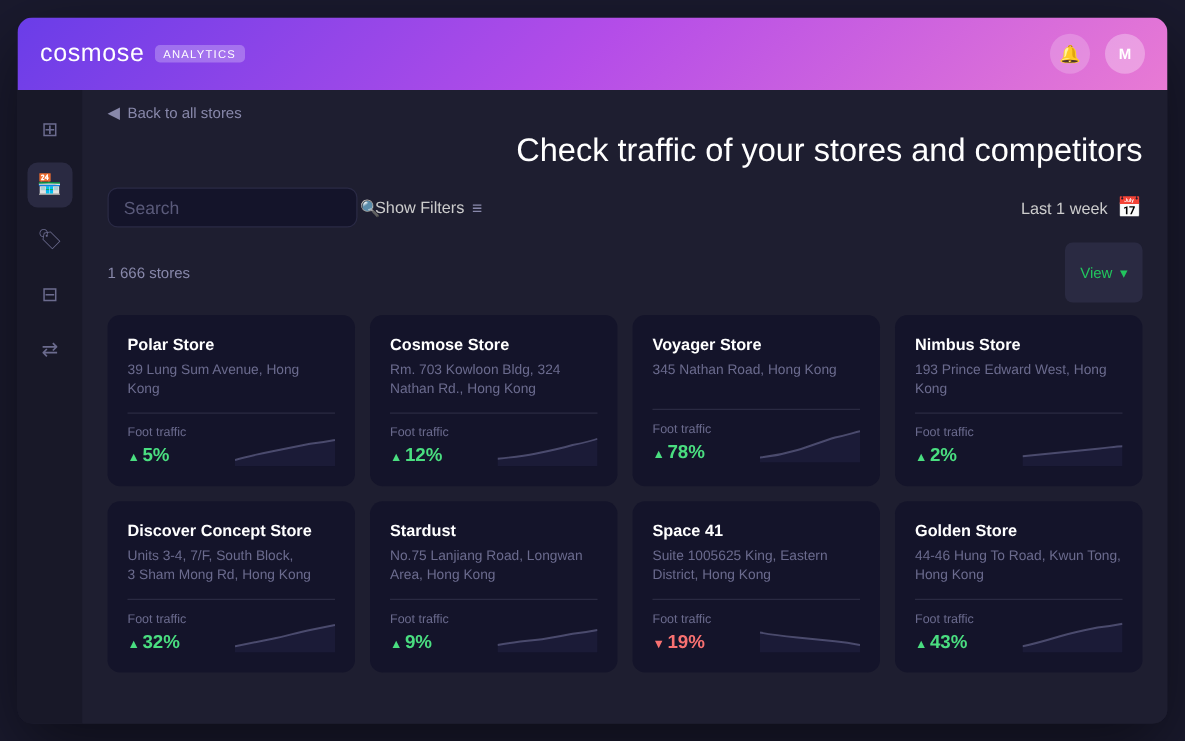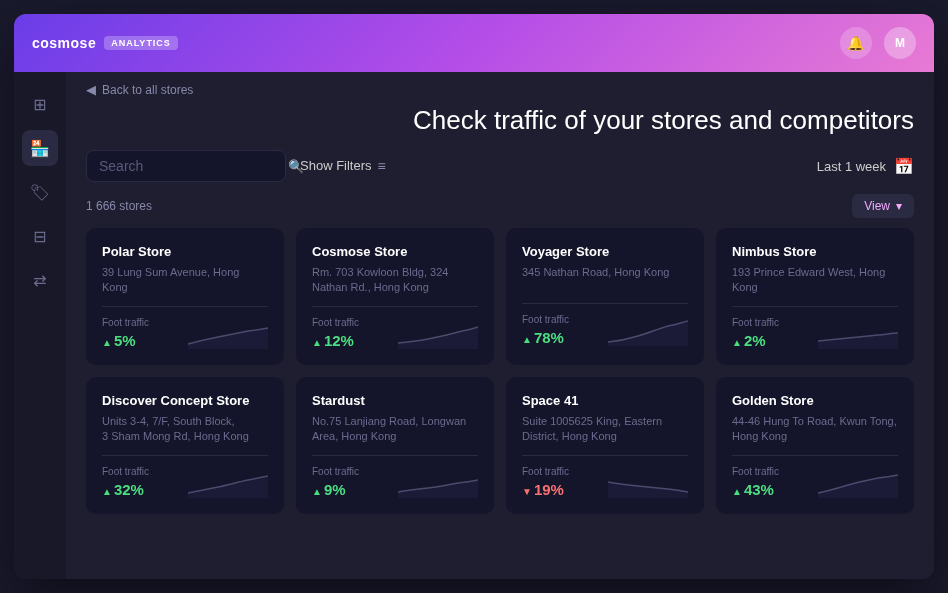--- a/index.html
+++ b/index.html
@@ -32,29 +32,29 @@
       flex-shrink: 0;
     }
     .logo-area {
       display: flex;
       align-items: center;
       gap: 8px;
       flex: 1;
     }
     .logo-text {
       color: #fff;
-      font-size: 14px;
-      font-weight: 700;
+      font-size: 20px;
+      font-weight: 400;
       letter-spacing: 0.5px;
     }
     .analytics-badge {
       background: rgba(255,255,255,0.25);
       color: #fff;
       font-size: 9px;
-      font-weight: 700;
+      font-weight: 400;
       padding: 2px 7px;
       border-radius: 4px;
       letter-spacing: 1px;
       text-transform: uppercase;
     }
     .header-actions {
       display: flex;
       align-items: center;
       gap: 12px;
     }
@@ -200,23 +200,23 @@
       padding: 2px 20px 10px;
     }
     .store-count {
       color: #8888aa;
       font-size: 12px;
     }
     .view-btn {
       display: flex;
       gap: 6px;
       background: #2a2a42;
-      color: #f0abfc;
+      color: #22c55e;
       font-size: 12px;
-      padding: 5px 12px;
+      padding: 17px 12px;
       border-radius: 6px;
       cursor: pointer;
       border: none;
     }
     
     .stores-grid {
       display: grid;
       grid-template-columns: repeat(4, 1fr);
       gap: 12px;
       padding: 0 20px 20px;

